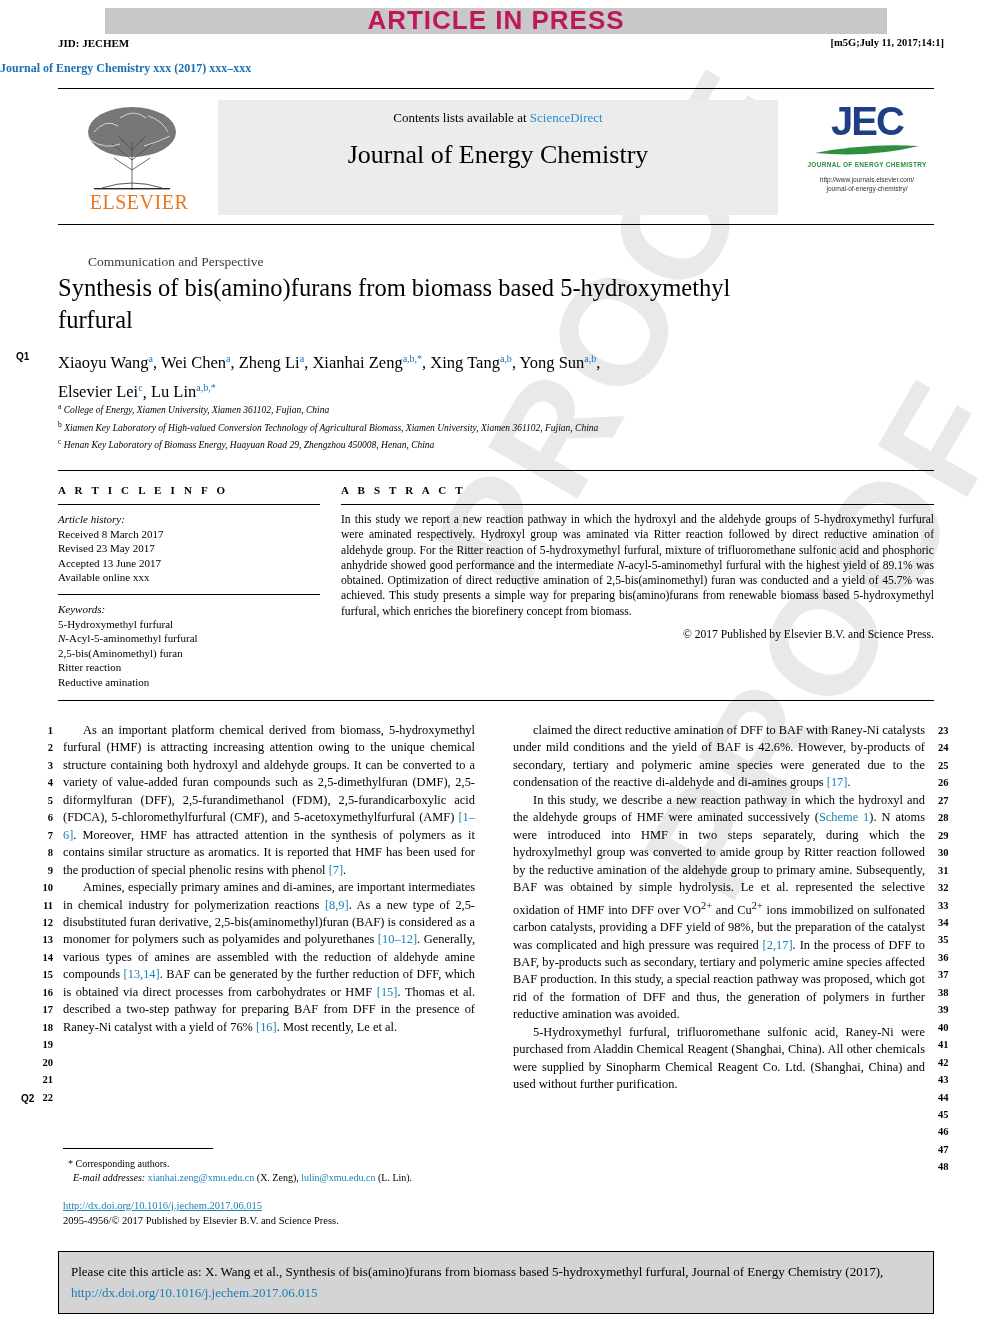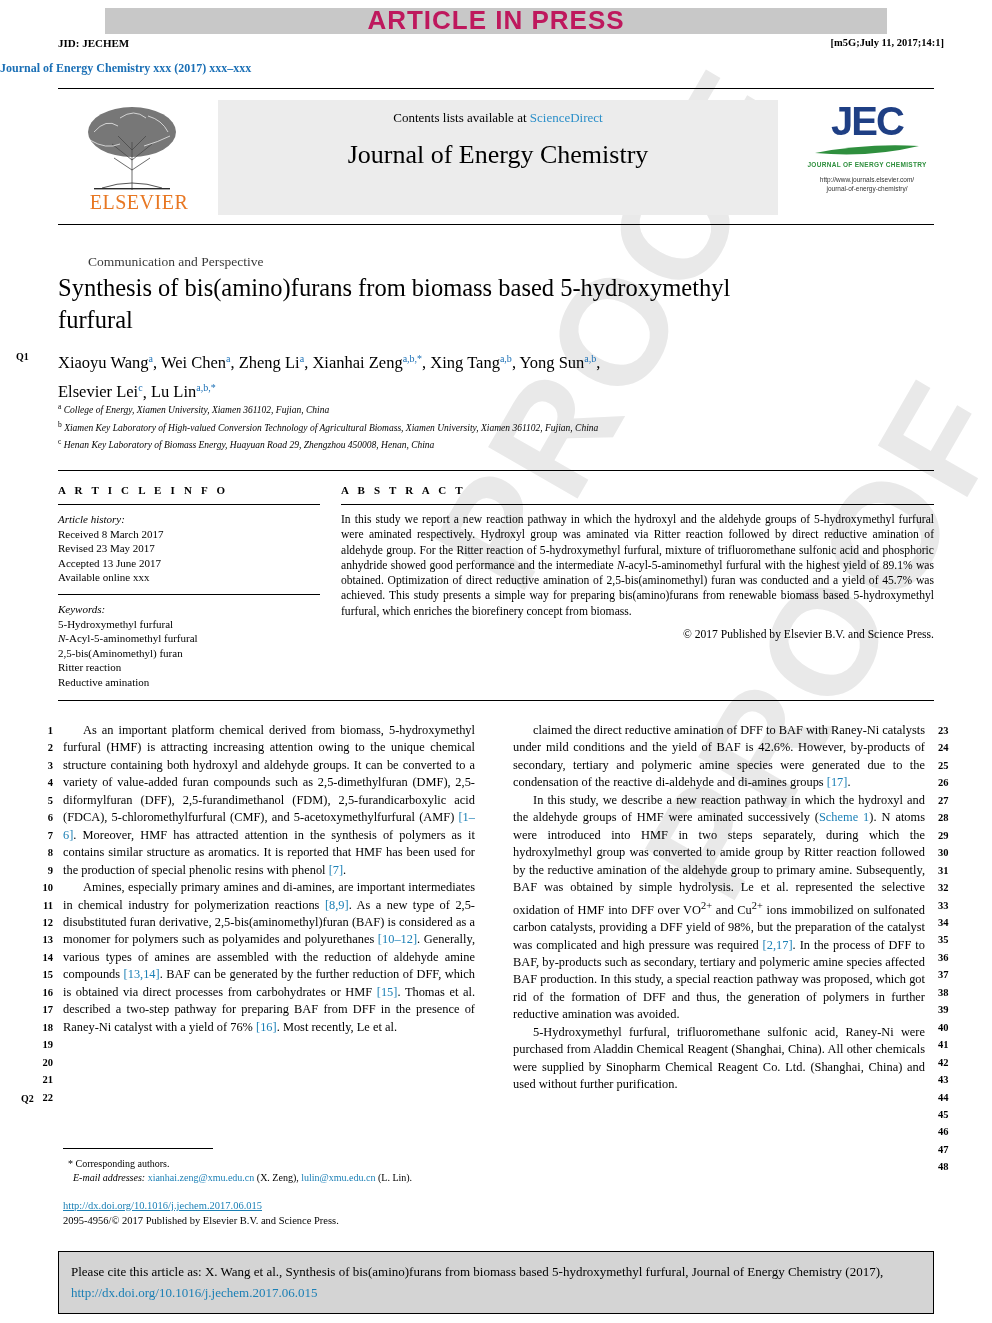--- a/index.html
+++ b/index.html
@@ -225,21 +225,21 @@
     position: absolute;
     top: 345px;
     left: 58px;
     width: 810px;
     font-size: 16.5px;
     line-height: 25px;
   }
   .authors sup { color: #1a6fb5; font-size: 10px; }
   .qmark {
     position: absolute;
-    font-family: Liberation Serif, serif;
+    font-family: Liberation Sans, sans-serif;
     font-weight: bold;
     font-size: 10px;
     color: #000;
   }
   .q1 { top: 351px; left: 16px; }
   .q2 { top: 1093px; left: 21px; }
 
   .affils {
     position: absolute;
     top: 400px;

